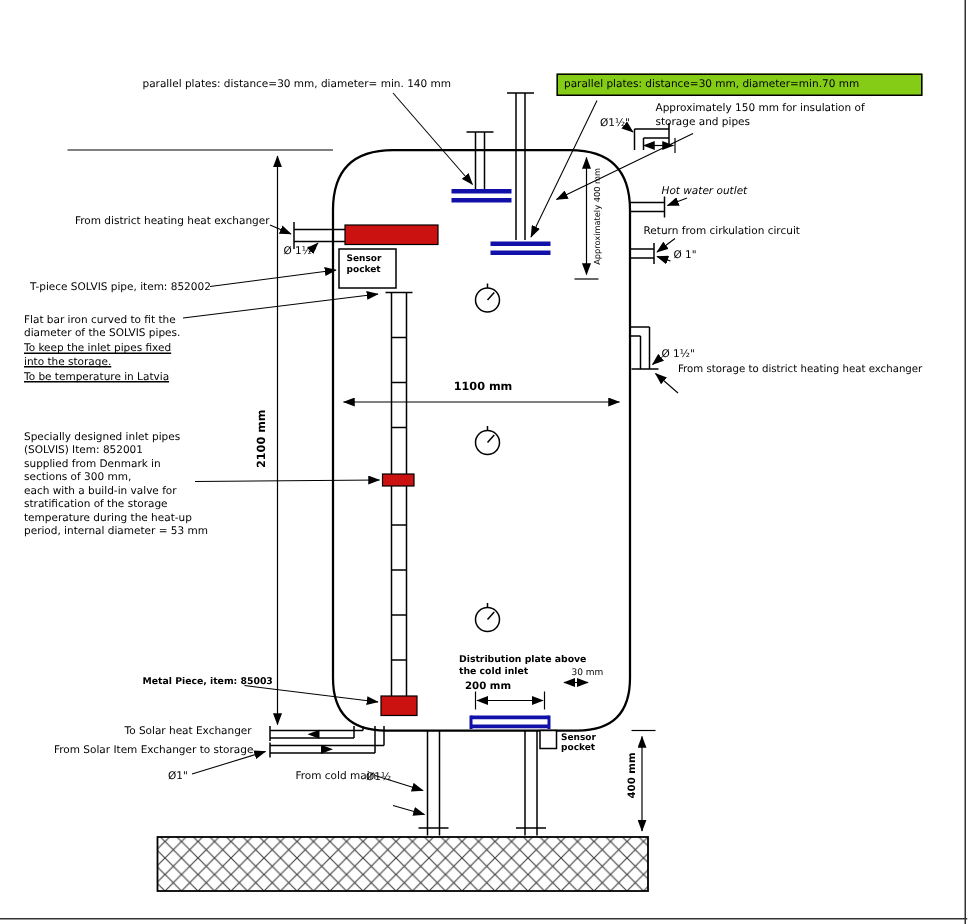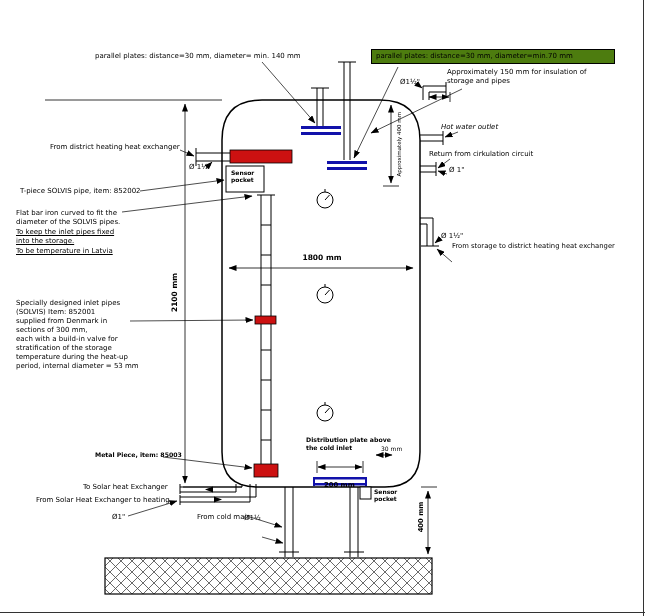--- a/index.html
+++ b/index.html
@@ -11,21 +11,21 @@
     font-family: "DejaVu Sans", "Liberation Sans", sans-serif;
     overflow: hidden;
   }
   #stage svg { position: absolute; left: 0; top: 0; }
   .lbl { position: absolute; font-size: 7px; line-height: 9px; white-space: pre-line; }
   .nowrap { white-space: nowrap; }
   .b { font-weight: bold; }
   .u { text-decoration: underline; }
   .ctr { text-align: center; }
   .rot { transform: rotate(-90deg); }
-  .boxed { border: 1px solid #000; padding: 2px 4px; background: #4d7c0f; }
+  .boxed { border: 1px solid #000; padding: 2px 4px; background: #84cc16; }
   .fs55 { font-size: 5.5px; line-height: 6.5px; }
   .fs6  { font-size: 6px;   line-height: 7px; }
   .fs62 { font-size: 6.2px; line-height: 8px; }
   .fs68 { font-size: 6.8px; line-height: 8px; }
   .fs75 { font-size: 7.5px; line-height: 9px; }
   .fs9  { font-size: 9px;   line-height: 11px; }
 </style>
 </head>
 <body>
 
@@ -186,55 +186,55 @@
       <line x1="163" y1="457" x2="252" y2="468" marker-end="url(#arr)"></line>
       <line x1="128" y1="516" x2="177" y2="501" marker-end="url(#arr)"></line>
       <line x1="250" y1="517" x2="282" y2="527" marker-end="url(#arr)"></line>
       <line x1="262" y1="537" x2="283" y2="543" marker-end="url(#arr)"></line>
     </g>
   </svg>
 
   <div class="lbl nowrap" style="left:95px; top:52px;">parallel plates: distance=30 mm, diameter= min. 140 mm</div>
   <div class="lbl nowrap boxed" style="left:371px; top:49px; min-width:244px;">parallel plates: distance=30 mm, diameter=min.70 mm</div>
   <div class="lbl" style="left:400px; top:78px;">Ø1½"</div>
-  <div class="lbl" style="left:447px; top:68px;">Approximately 150 mm for insulation of
+  <div class="lbl" style="left:437px; top:68px;">Approximately 150 mm for insulation of
 storage and pipes</div>
   <div class="lbl nowrap" style="left:441px; top:123px;font-style:italic;">Hot water outlet</div>
   <div class="lbl nowrap" style="left:429px; top:150px;">Return from cirkulation circuit</div>
   <div class="lbl" style="left:449px; top:166px;">Ø 1"</div>
   <div class="lbl nowrap" style="left:50px; top:143px;">From district heating heat exchanger</div>
   <div class="lbl" style="left:189px; top:163px;">Ø 1½"</div>
   <div class="lbl fs6 b" style="left:231px; top:169px;">Sensor
 pocket</div>
   <div class="lbl nowrap" style="left:20px; top:187px;">T-piece SOLVIS  pipe, item: 852002</div>
   <div class="lbl u" style="left:16px; top:228px;">To keep the inlet pipes fixed
 into the storage.</div>
   <div class="lbl" style="left:16px; top:209px;">Flat bar iron curved to fit the
 diameter of the SOLVIS pipes.</div>
   <div class="lbl u" style="left:16px; top:247px;">To be temperature in Latvia</div>
   <div class="lbl" style="left:441px; top:232px;">Ø 1½"</div>
-  <div class="lbl b ctr fs75" style="left:297px; top:253px; width:50px;">1800 mm</div>
+  <div class="lbl b ctr fs75" style="left:297px; top:253px; width:50px;">1100 mm</div>
   <div class="lbl nowrap fs68" style="left:452px; top:242px;">From storage to district heating heat exchanger</div>
   <div class="lbl b ctr fs75 rot" style="left:144px; top:288px; width:60px;">2100 mm</div>
   <div class="lbl ctr fs55 rot nowrap" style="left:359px; top:141px; width:80px;">Approximately 400 mm</div>
-  <div class="lbl" style="left:16px; top:299px;">Specially designed inlet pipes
+  <div class="lbl" style="left:16px; top:287px;">Specially designed inlet pipes
 (SOLVIS) Item: 852001
 supplied from Denmark in
 sections of 300 mm,
 each with a build-in valve for
 stratification of the storage
 temperature during the heat-up
 period, internal diameter = 53 mm</div>
   <div class="lbl b fs62 nowrap" style="left:95px; top:451px;">Metal Piece, item: 85003</div>
   <div class="lbl b fs62" style="left:306px; top:436px;">Distribution plate above
 the cold inlet</div>
   <div class="lbl fs6" style="left:381px; top:445px;">30 mm</div>
-  <div class="lbl b fs68" style="left:324px; top:453px;margin-top:28px;">200 mm</div>
+  <div class="lbl b fs68" style="left:310px; top:453px;">200 mm</div>
   <div class="lbl nowrap" style="left:83px; top:483px;">To Solar heat Exchanger</div>
-  <div class="lbl nowrap" style="left:36px; top:496px;">From Solar Heat Exchanger to heating</div>
+  <div class="lbl nowrap" style="left:36px; top:496px;">From Solar Item Exchanger to storage</div>
   <div class="lbl" style="left:112px; top:513px;">Ø1"</div>
   <div class="lbl nowrap" style="left:197px; top:513px;">From cold main</div>
   <div class="lbl" style="left:244px; top:514px;">Ø1½</div>
   <div class="lbl fs6 b" style="left:374px; top:488px;">Sensor
 pocket</div>
   <div class="lbl b ctr fs68 rot nowrap" style="left:391px; top:513px; width:60px;">400 mm</div>
 
 </div>
 
 </body></html>

